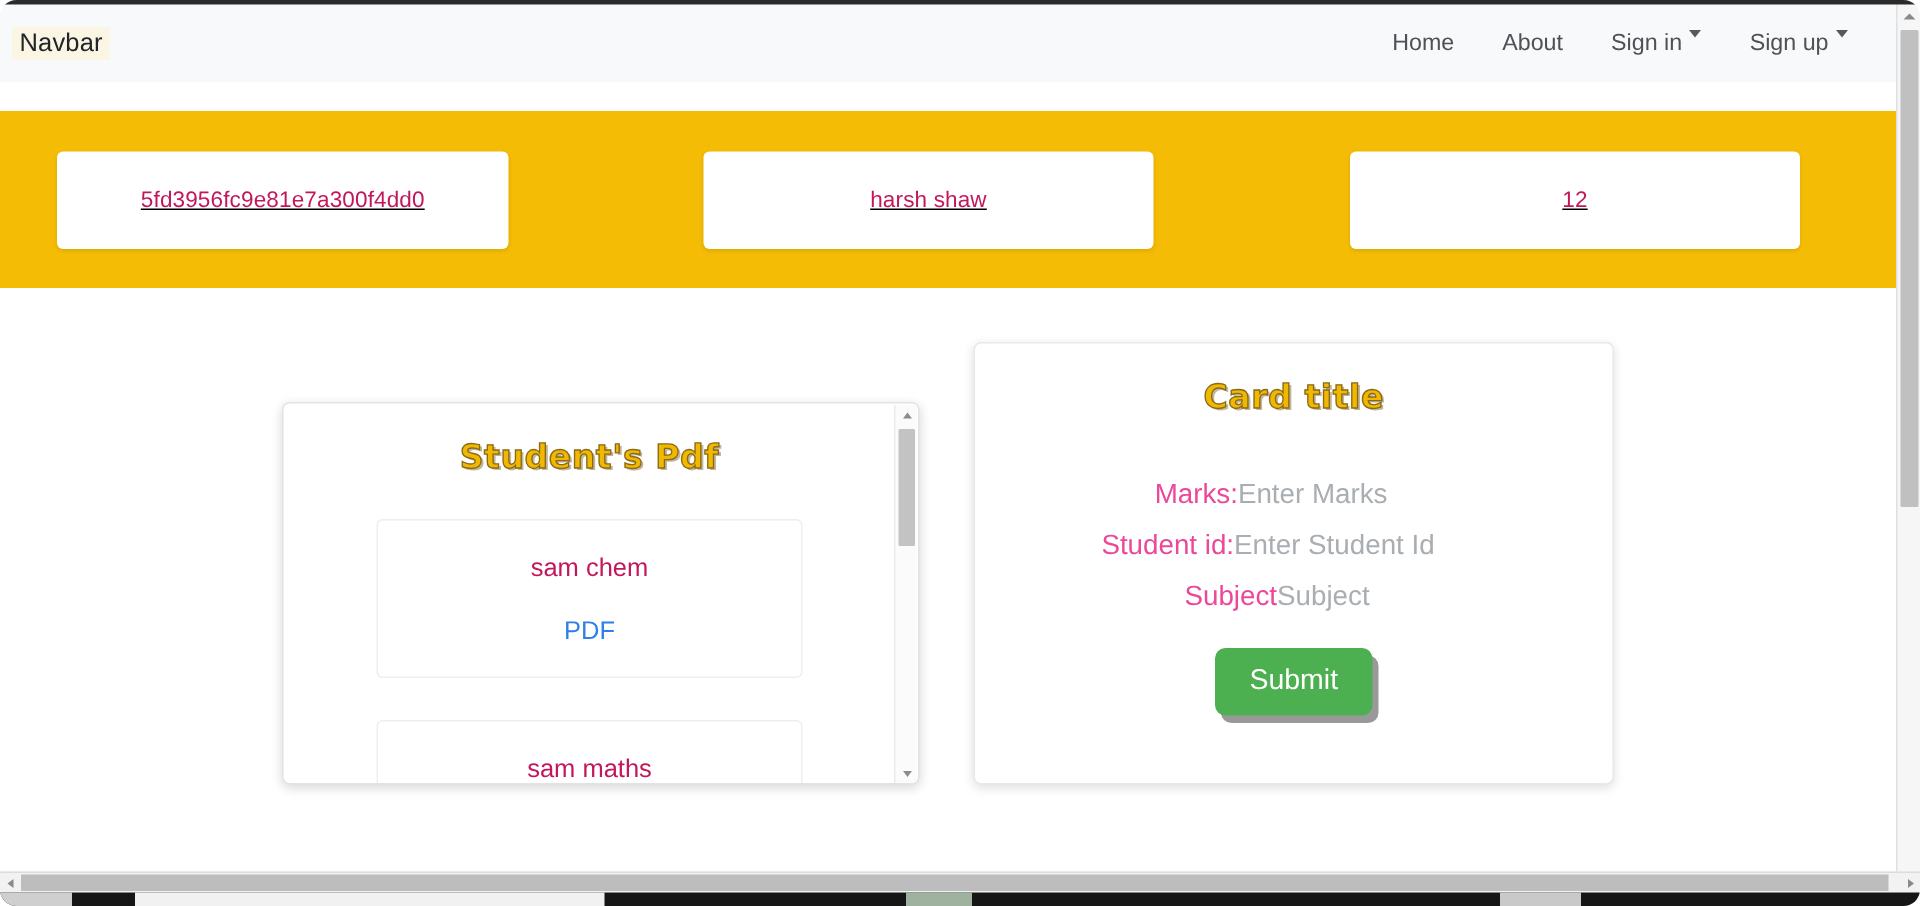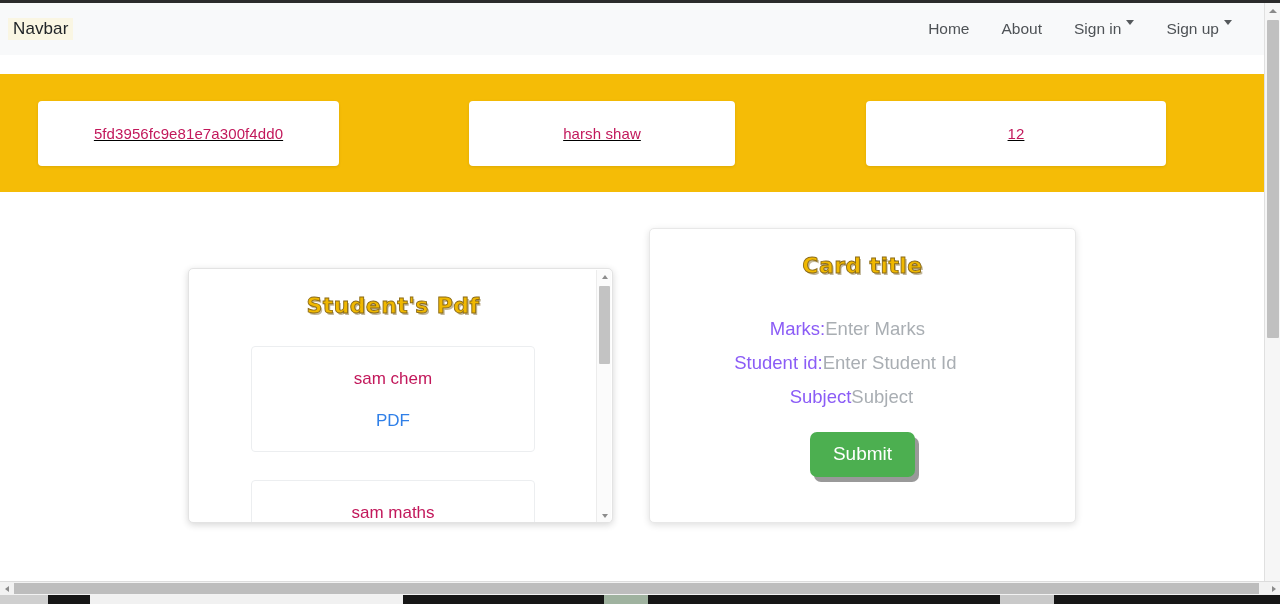--- a/index.html
+++ b/index.html
@@ -15,20 +15,21 @@
     -webkit-font-smoothing: antialiased;
   }
 
   
   #viewport {
     position: relative;
     width: 1280px;
     height: 604px;
     overflow: hidden;
     background: #ffffff;
+    border-radius: 11px;
   }
 
   
   .top-strip {
     position: absolute;
     top: 0; left: 0;
     width: 1280px;
     height: 3px;
     background: #2b2b2b;
     z-index: 40;
@@ -100,21 +101,21 @@
     flex: 0 0 auto;
     height: 65px;
     background: #ffffff;
     border-radius: 4px;
     display: flex;
     align-items: center;
     justify-content: center;
     box-shadow: 0 1px 3px rgba(0,0,0,.10);
   }
   .banner-card.c1 { width: 301px; margin-right: 130px; }
-  .banner-card.c2 { width: 266px; margin-right: 131px; }
+  .banner-card.c2 { width: 300px; margin-right: 131px; }
   .banner-card.c3 { width: 300px; }
   .banner-card span {
     font-size: 15px;
     color: #c2185b;
     letter-spacing: .1px;
   }
 
   
   .main {
     background: #ffffff;
@@ -231,21 +232,21 @@
     flex-direction: column;
     align-items: center;
     gap: 12px;
   }
   .form-row {
     display: flex;
     align-items: baseline;
     font-size: 18.5px;
     white-space: nowrap;
   }
-  .form-row .lbl { color: #8b5cf6; }
+  .form-row .lbl { color: #ec4899; }
   .form-row .fld {
     color: #a9aeb3;
     border: none;
     outline: none;
     background: transparent;
     font-size: 18.5px;
     font-family: "Liberation Sans", sans-serif;
     padding: 0;
   }
   .form-row .fld::placeholder { color: #a9aeb3; opacity: 1; }

